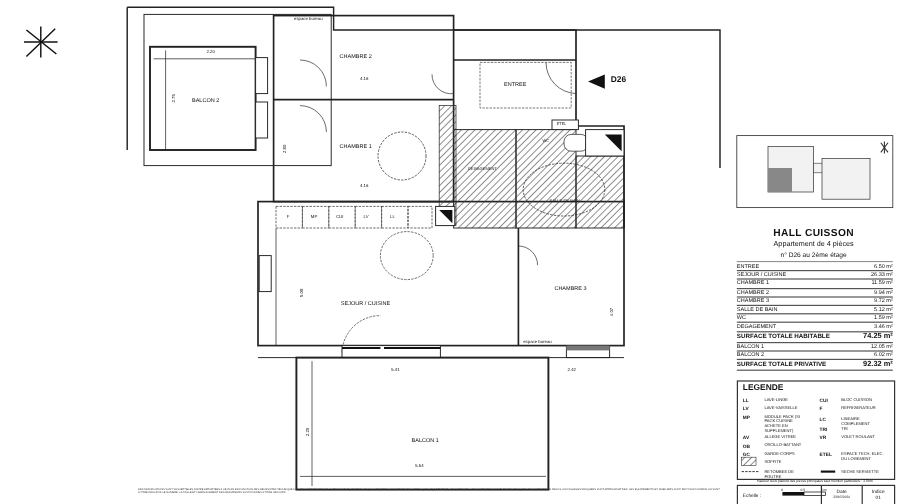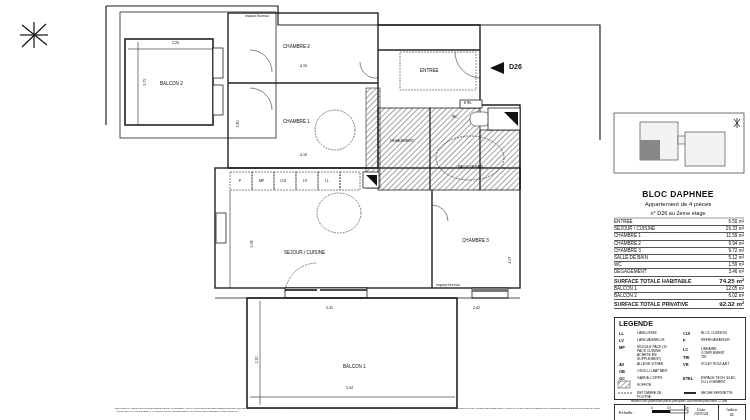--- a/index.html
+++ b/index.html
@@ -175,21 +175,21 @@
 <div class="dim" style="left:473px;top:306px;">2.42</div>
 <div class="dim" style="left:346px;top:386px;">5.54</div>
 <div class="dim" style="left:253px;top:358px;transform:rotate(-90deg);">2.20</div>
 
 <div class="dim" style="left:239px;top:179px;">F</div>
 <div class="dim" style="left:259px;top:179px;">MP</div>
 <div class="dim" style="left:280px;top:179px;">CUI</div>
 <div class="dim" style="left:303px;top:179px;">LV</div>
 <div class="dim" style="left:325px;top:179px;">LL</div>
 
-<div class="title">BLOC DAPHNEE</div>
+<div class="title">HALL CUISSON</div>
 <div class="sub1">Appartement de  4 pièces</div>
 <div class="sub2">n° D26 au 2ème étage</div>
 
 <div class="table">
   <div class="row">
       <span>ENTREE</span>
       <span>6.50 m²</span>
     </div>
   <div class="row">
       <span>SEJOUR / CUISINE</span>

